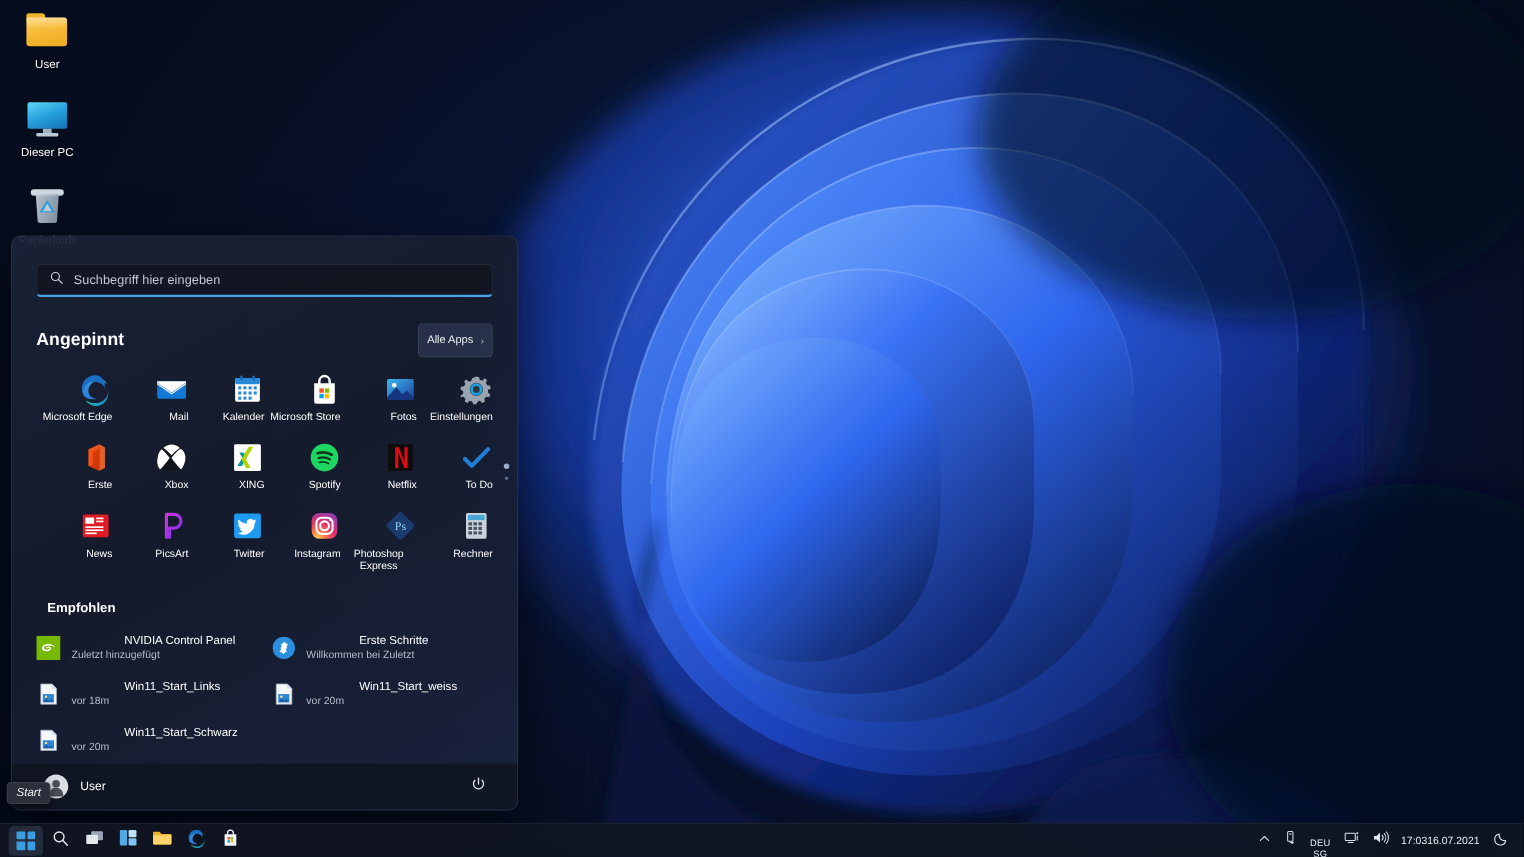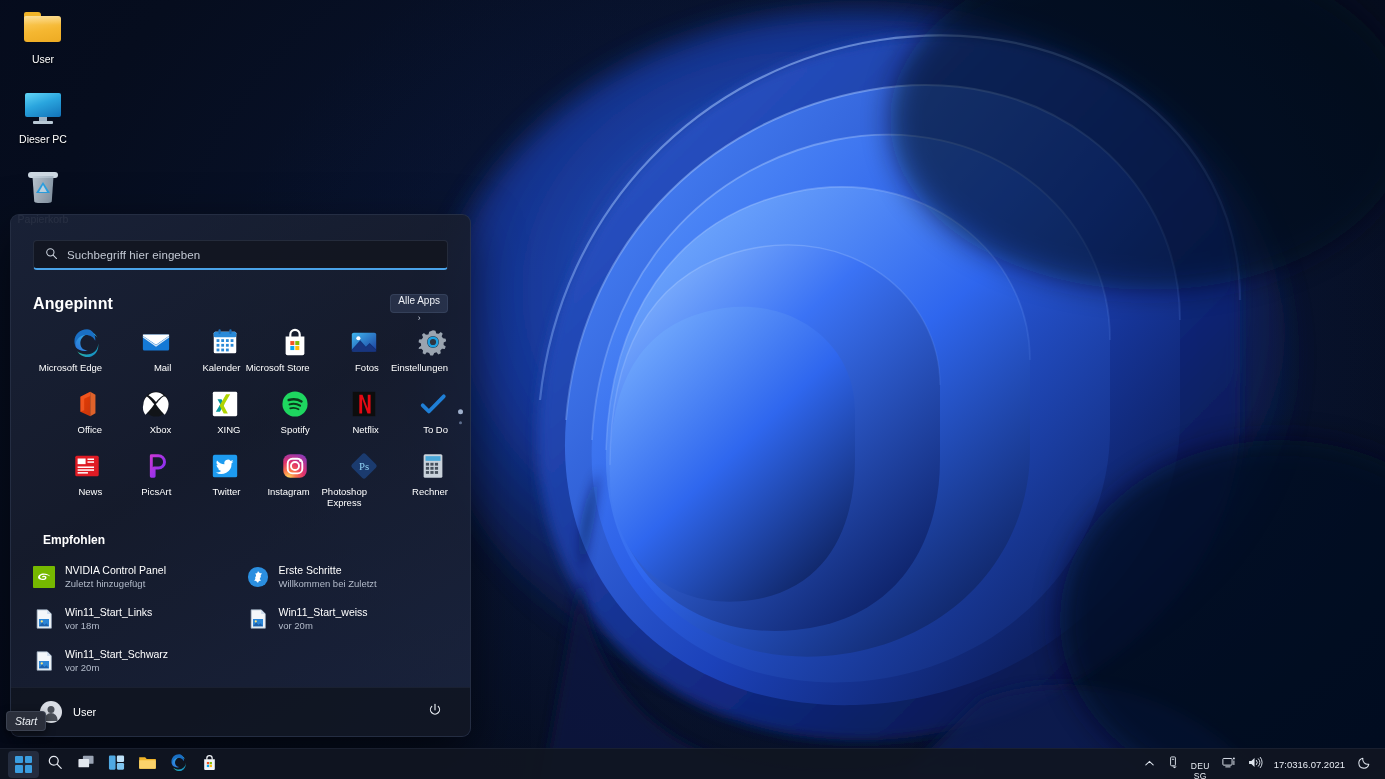--- a/index.html
+++ b/index.html
@@ -76,44 +76,44 @@
   }
   .searchbox .mag { flex:none; }
   .searchbox .ph { color:#c3c9d4; font-size:11.5px; letter-spacing:0.1px; }
 
   
   .row-head { display:flex; align-items:center; justify-content:space-between; padding:0 22px; margin-top:24px; }
   .row-head .ttl { color:#fff; font-size:16px; font-weight:bold; letter-spacing:0.1px; }
   .allapps {
     background:rgba(90,108,145,0.26);
     border:1px solid rgba(140,160,195,0.14);
-    border-radius:4px; height:19px; padding:0 7px;
+    border-radius:4px; height:31px; padding:0 7px;
     display:flex; align-items:center; gap:7px;
-    color:#eef1f6; font-size:10px; cursor:default;flex-direction:column;
+    color:#eef1f6; font-size:10px; cursor:default;
   }
   .allapps .chev { font-size:8.5px; color:#c9d1df; }
 
   
   .pins-area { position:relative; padding:0 22px; margin-top:9px; }
   .pins { display:grid; grid-template-columns:repeat(6,1fr); row-gap:8px; }
   .pin { display:flex; flex-direction:column; align-items:flex-end; padding:5px 0 3px; border-radius:5px; cursor:default; }
   .pin .ig { width:30px; height:30px; position:relative; margin-bottom:5px; }
   .pin .pl2 { color:#fff; font-size:9.5px; line-height:11px; text-align:center; max-width:72px; }
   .dots { position:absolute; right:7px; top:50%; transform:translateY(-50%); display:flex; flex-direction:column; gap:7px; align-items:center; }
   .dots i { display:block; width:5px; height:5px; border-radius:50%; background:#9fb0cc; }
   .dots i.sm { width:3.5px; height:3.5px; background:#5d6d8c; }
 
   
   .rec-head { padding:0 32px; margin-top:22px; }
   .rec-head .ttl { color:#fff; font-size:12px; font-weight:bold; }
   .recs { padding:0 16px; margin-top:10px; display:grid; grid-template-columns:1fr 1fr; row-gap:2px; }
   .rec { display:flex; align-items:center; gap:10px; padding:7px 6px; border-radius:5px; cursor:default; }
   .rec .ri { width:22px; height:22px; flex:none; position:relative; }
   .rec .rt { display:flex; flex-direction:column; gap:1px; min-width:0; }
-  .rec .r1 { color:#fff; font-size:10.5px; line-height:13px; white-space:nowrap; }
+  .rec .r1 { color:#fff; font-size:10.5px; line-height:13px; white-space:nowrap;margin-left:48px; }
   .rec .r2 { color:#b4bccb; font-size:9.5px; line-height:12px; white-space:nowrap; }
 
   
   .userbar {
     margin-top:auto; height:49px;
     background:rgba(14,18,28,0.72);
     border-top:1px solid rgba(120,140,175,0.10);
     display:flex; align-items:center; justify-content:space-between;
     padding:0 22px;
   }
@@ -386,21 +386,21 @@
                   <linearGradient id="of1" x1="0" y1="0" x2="1" y2="1">
                     <stop offset="0" stop-color="#eb3c00"></stop>
                     <stop offset="1" stop-color="#c8370d"></stop>
                   </linearGradient>
                 </defs>
             <path d="M9 8.2 19.5 3v26L9 24.2z" fill="url(#of1)"></path>
             <path d="M19.5 3 25 6.2v19.6L19.5 29z" fill="#f46a2a" opacity="0.9"></path>
             <path d="M9 8.2 19.5 3v4.4L13 10.3v12.3L9 24.2z" fill="#ff6a33" opacity="0.55"></path>
           </svg>
         </div>
-        <div class="pl2">Office</div>
+        <div class="pl2">Erste</div>
       </div>
 
       <div class="pin">
         <div class="ig">
           <svg width="30" height="30" viewBox="0 0 32 32">
             <circle cx="16" cy="16" r="13.4" fill="#111418"></circle>
             <path d="M16 13.8c-2.6-3-6.2-6.4-8.1-7.2 2.2-2 5-3.2 8.1-3.2s5.9 1.2 8.1 3.2c-1.9.8-5.5 4.2-8.1 7.2z" fill="#fff"></path>
             <path d="M6.3 7.9c2.3 1.5 6.5 6.6 7.8 8.4-2.1 3.1-7.2 9.6-9.5 11.1A13.3 13.3 0 0 1 2.6 16c0-3.1 1.4-6 3.7-8.1z" fill="#fff"></path>
             <path d="M25.7 7.9c2.3 2.1 3.7 5 3.7 8.1 0 4.3-1.6 8.2-4 11.4-2.3-1.5-7.4-8-9.5-11.1 1.3-1.8 5.5-6.9 7.8-8.4z" fill="#fff"></path>
           </svg>

